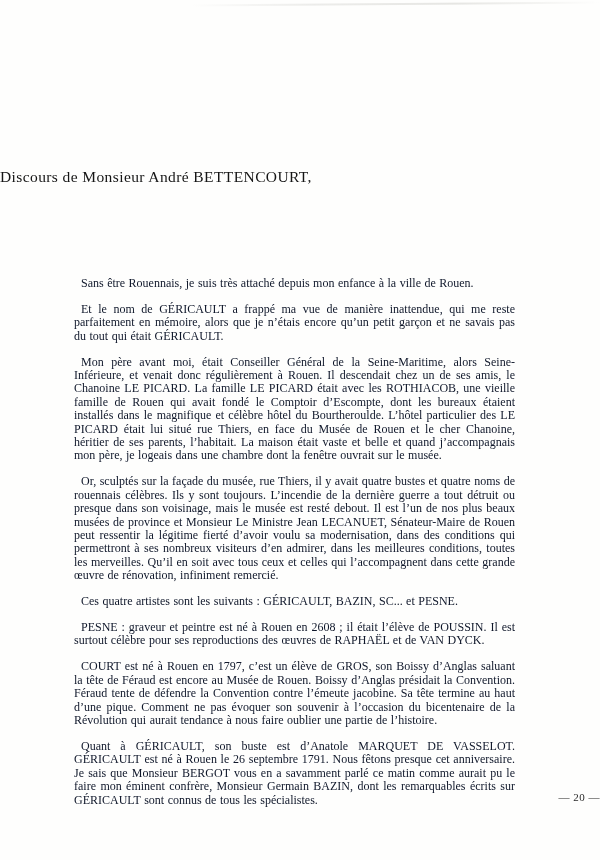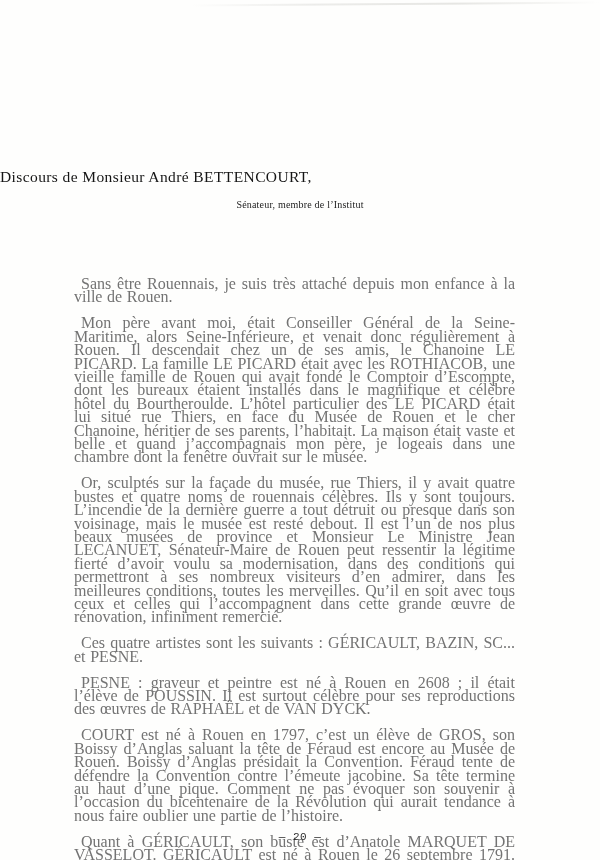--- a/index.html
+++ b/index.html
@@ -48,51 +48,50 @@
     color: #222222;
   }
   .text-block {
     position: absolute;
     top: 277px;
     left: 74px;
     width: 441px;
   }
   .text-block p {
     margin: 0 0 12.5px 0;
-    font-size: 16px;
+    font-size: 12px;
     line-height: 13.4px;
     text-align: justify;
     text-indent: 7px;
     word-spacing: 0.04em;
-    color: #737373;
+    color: #0f172a;
   }
   .page-number {
     position: absolute;
-    top: 831px;
+    top: 791px;
     left: 0;
     width: 100%;
-    text-align: center;
+    text-align: right;
     font-size: 11px;
     color: #2a2a2a;
     letter-spacing: 0.5px;
-    font-family: Liberation Mono, monospace;
   }
 </style>
 </head>
 <body>
 
 <div class="sheet">
   <div class="scan-edge"></div>
 
   <h1 class="title">Discours de Monsieur André BETTENCOURT,</h1>
 
-  <div class="subtitle">Sénateur, membre de l’Institut</div>
 
   <div class="text-block">
     <p>Sans être Rouennais, je suis très attaché depuis mon enfance à la ville de Rouen.</p>
+    <p>Et le nom de GÉRICAULT a frappé ma vue de manière inattendue, qui me reste parfaitement en mémoire, alors que je n’étais encore qu’un petit garçon et ne savais pas du tout qui était GÉRICAULT.</p>
     <p>Mon père avant moi, était Conseiller Général de la Seine-Maritime, alors Seine-Inférieure, et venait donc régulièrement à Rouen. Il descendait chez un de ses amis, le Chanoine LE PICARD. La famille LE PICARD était avec les ROTHIACOB, une vieille famille de Rouen qui avait fondé le Comptoir d’Escompte, dont les bureaux étaient installés dans le magnifique et célèbre hôtel du Bourtheroulde. L’hôtel particulier des LE PICARD était lui situé rue Thiers, en face du Musée de Rouen et le cher Chanoine, héritier de ses parents, l’habitait. La maison était vaste et belle et quand j’accompagnais mon père, je logeais dans une chambre dont la fenêtre ouvrait sur le musée.</p>
     <p>Or, sculptés sur la façade du musée, rue Thiers, il y avait quatre bustes et quatre noms de rouennais célèbres. Ils y sont toujours. L’incendie de la dernière guerre a tout détruit ou presque dans son voisinage, mais le musée est resté debout. Il est l’un de nos plus beaux musées de province et Monsieur Le Ministre Jean LECANUET, Sénateur-Maire de Rouen peut ressentir la légitime fierté d’avoir voulu sa modernisation, dans des conditions qui permettront à ses nombreux visiteurs d’en admirer, dans les meilleures conditions, toutes les merveilles. Qu’il en soit avec tous ceux et celles qui l’accompagnent dans cette grande œuvre de rénovation, infiniment remercié.</p>
     <p>Ces quatre artistes sont les suivants : GÉRICAULT, BAZIN, SC... et PESNE.</p>
     <p>PESNE : graveur et peintre est né à Rouen en 2608 ; il était l’élève de POUSSIN. Il est surtout célèbre pour ses reproductions des œuvres de RAPHAËL et de VAN DYCK.</p>
     <p>COURT est né à Rouen en 1797, c’est un élève de GROS, son Boissy d’Anglas saluant la tête de Féraud est encore au Musée de Rouen. Boissy d’Anglas présidait la Convention. Féraud tente de défendre la Convention contre l’émeute jacobine. Sa tête termine au haut d’une pique. Comment ne pas évoquer son souvenir à l’occasion du bicentenaire de la Révolution qui aurait tendance à nous faire oublier une partie de l’histoire.</p>
     <p>Quant à GÉRICAULT, son buste est d’Anatole MARQUET DE VASSELOT. GÉRICAULT est né à Rouen le 26 septembre 1791. Nous fêtons presque cet anniversaire. Je sais que Monsieur BERGOT vous en a savamment parlé ce matin comme aurait pu le faire mon éminent confrère, Monsieur Germain BAZIN, dont les remarquables écrits sur GÉRICAULT sont connus de tous les spécialistes.</p>
   </div>
 
   <div class="page-number">— 20 —</div>
 </div>

